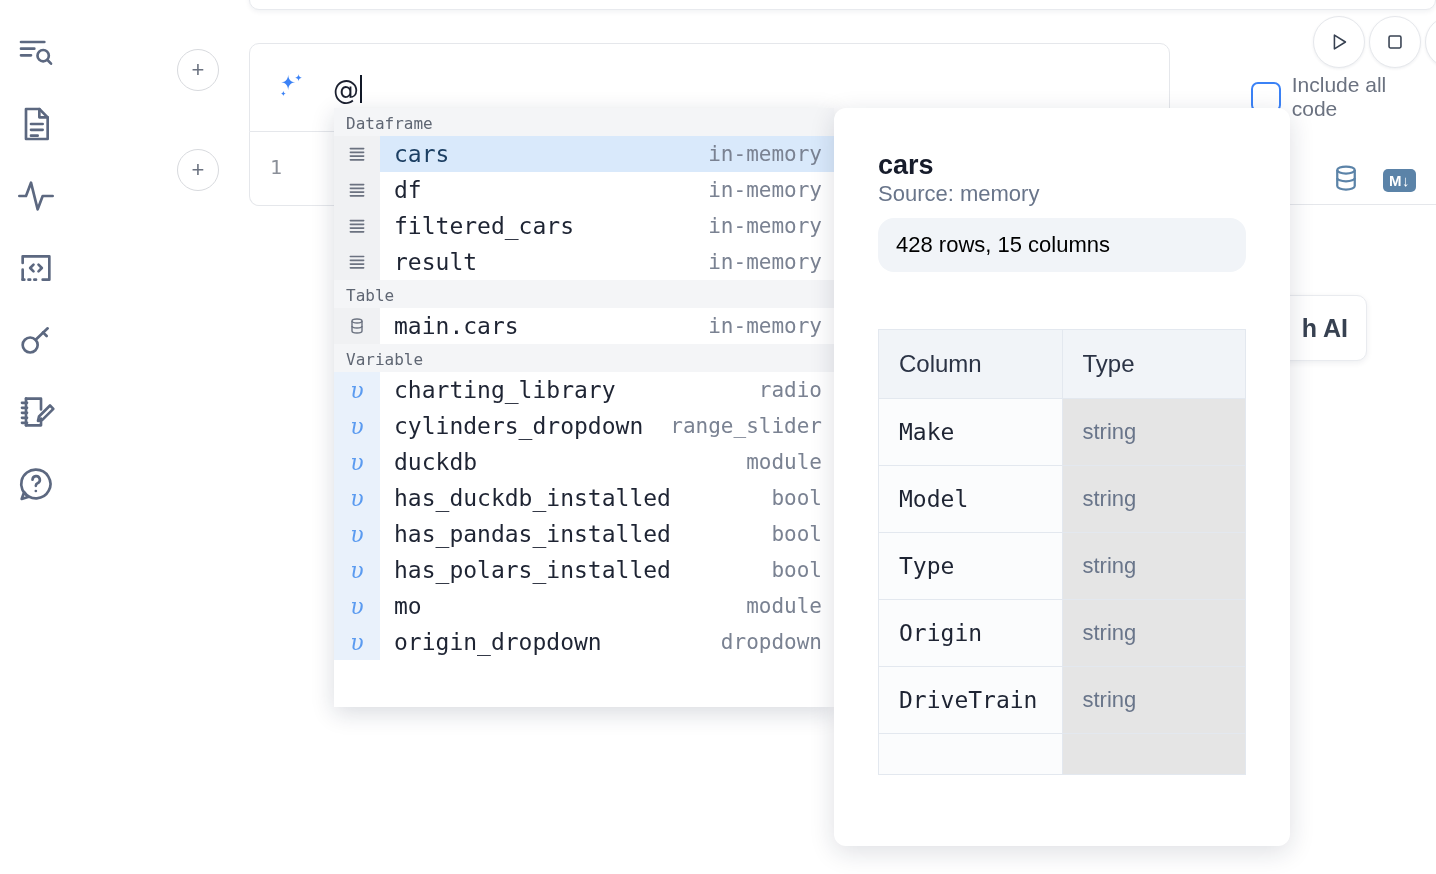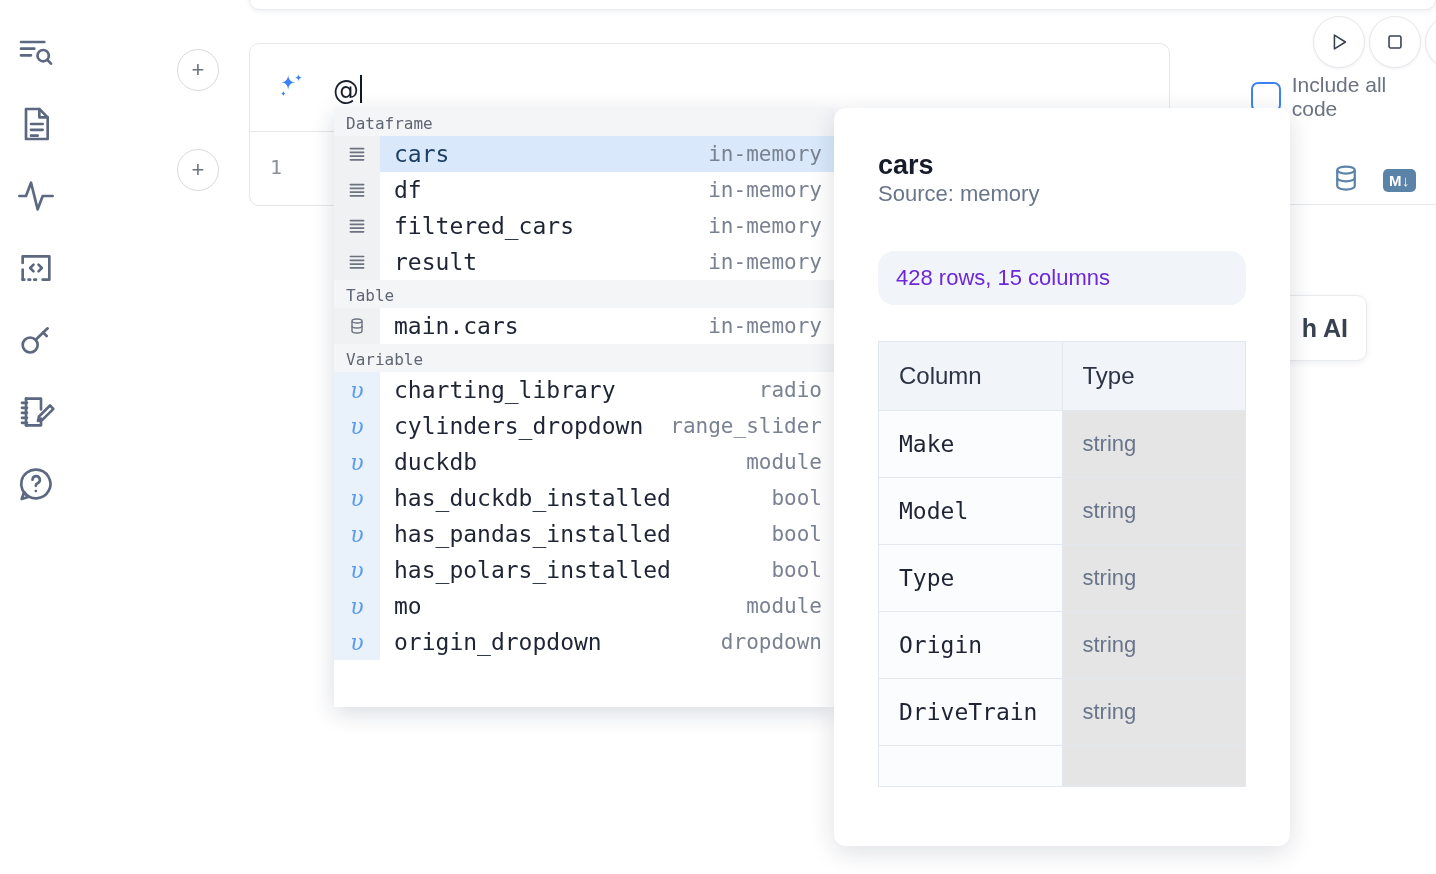--- a/index.html
+++ b/index.html
@@ -168,25 +168,25 @@
     box-shadow: 0 6px 26px rgba(20,30,60,0.14);
     overflow: hidden; z-index: 50;
   }
   .pv-inner { padding: 42px 44px 0 44px; }
   .pv-title {
     font-size: 27px; font-weight: 700; color: #171c2b;
     font-family: "Liberation Sans", sans-serif;
   }
   .pv-source { font-size: 22px; color: #69758a; }
   .pv-shape {
-    margin-top: 44px; background: #f1f4f8; border-radius: 16px;
-    padding: 14px 18px; font-size: 22px; color: #6d28d9;
+    margin-top: 11px; background: #f1f4f8; border-radius: 16px;
+    padding: 14px 18px; font-size: 22px; color: #000000;
   }
   .pv-table {
-    margin-top: 36px; width: 100%; border-collapse: collapse;
+    margin-top: 57px; width: 100%; border-collapse: collapse;
     table-layout: fixed;
   }
   .pv-table th, .pv-table td {
     border: 1px solid #e3e8ef; text-align: left;
     padding: 20px 20px;
   }
   .pv-table th {
     background: #f1f4f8; font-weight: 400;
     font-size: 24px; color: #2b3345;
     font-family: "Liberation Sans", sans-serif;

